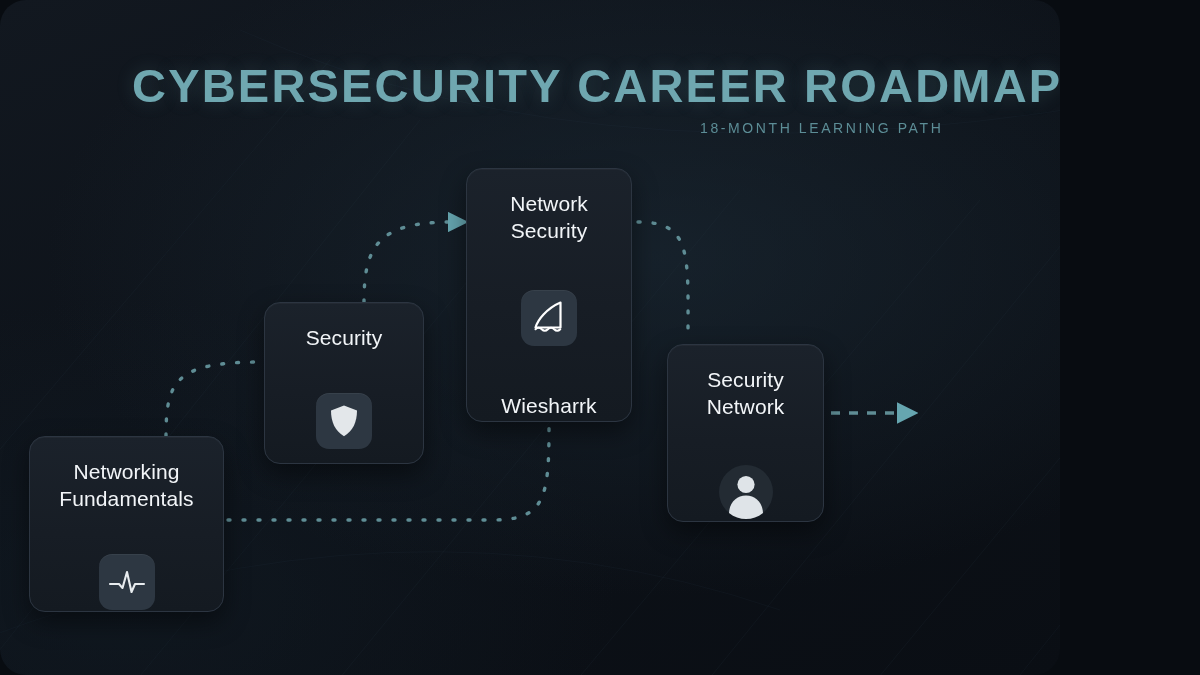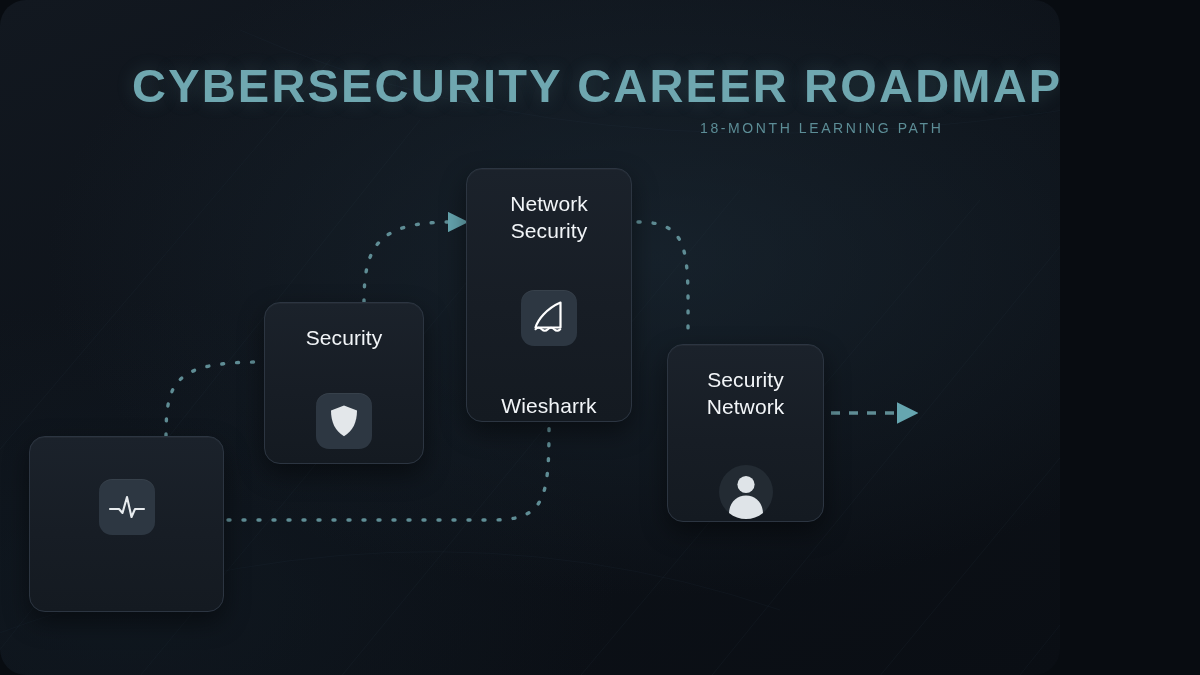--- a/index.html
+++ b/index.html
@@ -164,20 +164,24 @@
     <path d="M 364 302 C 364 246 378 222 452 222" fill="none" stroke="#5f8d95" stroke-width="3.4" stroke-dasharray="2 13" stroke-linecap="round" marker-end="url(#arrow-teal)"></path>
 
     <path d="M 228 520 L 492 520 C 544 520 549 500 549 428" fill="none" stroke="#5f8d95" stroke-width="3.4" stroke-dasharray="2 13" stroke-linecap="round"></path>
 
     <path d="M 638 222 C 692 222 688 254 688 338" fill="none" stroke="#5f8d95" stroke-width="3.4" stroke-dasharray="2 13" stroke-linecap="round"></path>
 
     <path d="M 831 413 L 901 413" fill="none" stroke="#5f8d95" stroke-width="3.6" stroke-dasharray="9 9" stroke-linecap="butt" marker-end="url(#arrow-teal)"></path>
   </svg>
 
   <div class="node" id="node-networking">
+    <div class="node-label">
+      <span>Networking</span><br>
+      <span>Fundamentals</span>
+    </div>
     <div class="icon-tile">
       <svg width="38" height="30" viewBox="0 0 38 30">
         <path d="M2 17 H11 L14.5 21 L19 5 L23.5 25 L27 17 H36" fill="none" stroke="#e8ecef" stroke-width="2.1" stroke-linecap="round" stroke-linejoin="round"></path>
       </svg>
     </div>
   </div>
 
   <div class="node" id="node-security">
     <div class="node-label">Security</div>
     <div class="icon-tile">

